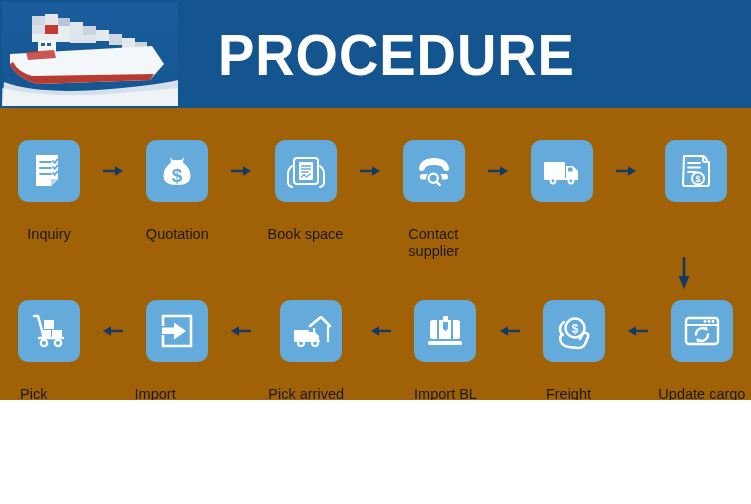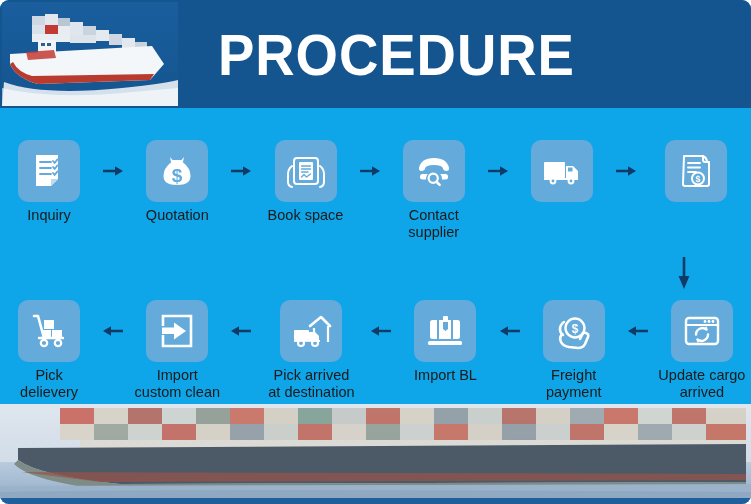--- a/index.html
+++ b/index.html
@@ -6,24 +6,23 @@
     margin: 0;
     padding: 0;
     background: #ffffff;
   }
   body {
     font-family: "Liberation Sans", sans-serif;
   }
   #page {
     position: relative;
     width: 751px;
-    height: 504px;
+    height: 400px;
     overflow: hidden;
-    background: #0ea5e9;
-    border-radius: 9px;
+    background: #a16207;
   }
 
   
   .header {
     position: absolute;
     left: 0; top: 0;
     width: 751px;
     height: 108px;
     background: #14558f;
     overflow: hidden;
@@ -89,25 +88,24 @@
     width: 62px;
     height: 62px;
     border-radius: 10px;
     background: #64abdc;
     display: flex;
     align-items: center;
     justify-content: center;
   }
   .tile svg { display: block; }
   .step-label {
-    margin-top: 5px;
+    margin-top: 24px;
     font-size: 14.5px;
     line-height: 17px;
     color: #1a1a1a;
-    text-align: center;
     white-space: pre-line;
     font-family: "Liberation Sans", sans-serif;
   }
   .arrow {
     width: 30px;
     height: 62px;
     display: flex;
     align-items: center;
     justify-content: center;
     flex: none;

